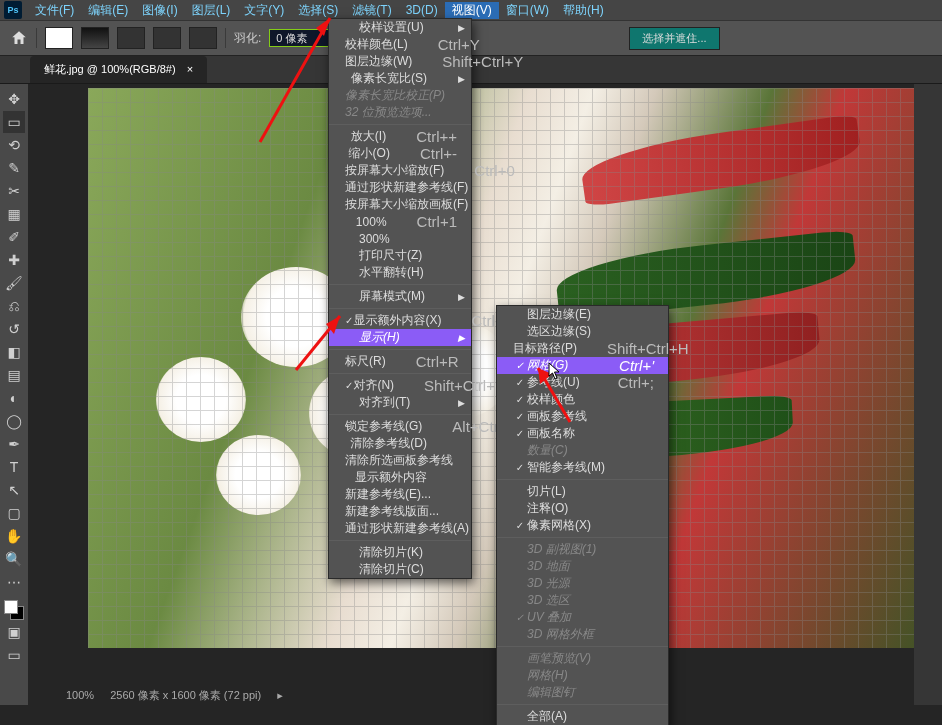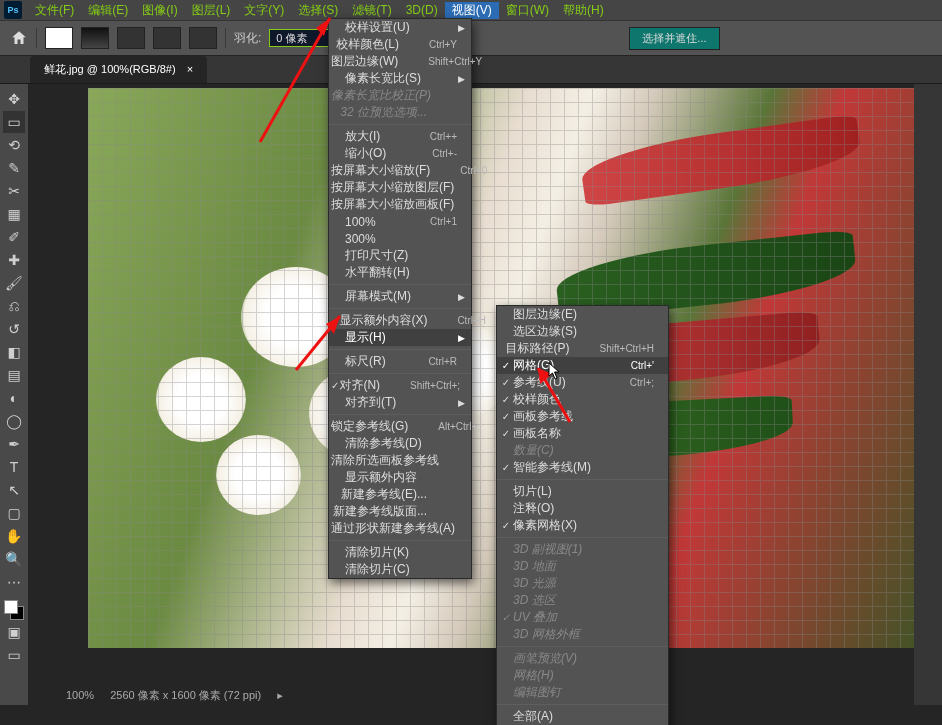--- a/index.html
+++ b/index.html
@@ -1,21 +1,21 @@
 <!DOCTYPE html>
 <html><head>
 <meta charset="utf-8">
 <style>
 * { margin: 0; padding: 0; box-sizing: border-box; font-family: "Microsoft YaHei", "PingFang SC", Arial, sans-serif; }
 body { background: #252525; color: #ccc; font-size: 12px; width: 942px; height: 725px; overflow: hidden; position: relative; }
 
 
 .menubar { height: 20px; background: #454545; display: flex; align-items: center; padding: 0 4px; }
 .menubar .logo { width: 18px; height: 18px; background: #001c33; color: #4fc3f7; display: flex; align-items: center; justify-content: center; font-size: 9px; font-weight: bold; border-radius: 2px; margin-right: 6px; }
-.menubar .mi { padding: 0 7px; color: #84cc16; cursor: pointer; }
+.menubar .mi { padding: 0 7px; color: #7dd3fc; cursor: pointer; }
 .menubar .mi.active { background: #2b6cb5; color: #fff; }
 
 
 .optbar { height: 36px; background: #535353; display: flex; align-items: center; padding: 0 10px; gap: 8px; border-top: 1px solid #333; border-bottom: 1px solid #222; }
 .optbar .homeicon { width: 18px; height: 18px; color: #ddd; }
 .optbar .sep { width: 1px; height: 20px; background: #3a3a3a; }
 .optbar .swatch { width: 28px; height: 22px; border: 1px solid #222; }
 .optbar input { background: #0f172a; border: 1px solid #84cc16; color: #ddd; padding: 2px 6px; width: 70px; font-size: 11px; }
 .optbar .btn { background: #0f766e; border: 1px solid #222; color: #ddd; padding: 3px 12px; font-size: 11px; }
 
@@ -51,26 +51,26 @@
 
 .grid-overlay { position: absolute; inset: 0; background-image: linear-gradient(#888 1px, transparent 1px), linear-gradient(90deg, #888 1px, transparent 1px); background-size: 14px 14px; opacity: 0.35; pointer-events: none; }
 
 .rightpane { width: 28px; background: #363636; }
 
 
 .statusbar { position: absolute; left: 28px; bottom: 0; right: 0; height: 20px; background: #252525; display: flex; align-items: center; color: #aaa; font-size: 11px; padding-left: 10px; gap: 16px; }
 
 
 .menu { position: absolute; background: #535353; border: 1px solid #2a2a2a; box-shadow: 2px 4px 10px rgba(0,0,0,0.6); font-size: 12px; color: #ddd; }
-.menu .item { display: flex; align-items: center; height: 17px; padding: 0 14px 0 2px; position: relative; cursor: pointer; white-space: nowrap; }
+.menu .item { display: flex; align-items: center; height: 17px; padding: 0 14px 0 16px; position: relative; cursor: pointer; white-space: nowrap; }
 .menu .item .check { width: 14px; text-align: center; font-size: 10px; }
 .menu .item .lbl { flex: 1; padding-right: 30px; }
-.menu .item .sc { color: #bbb; font-size: 10px; }
+.menu .item .sc { color: #bbb; font-size: 15px; }
 .menu .item .arrow { position: absolute; right: 6px; font-size: 9px; }
-.menu .item.hi { background: #404040; color: #fff; }
+.menu .item.hi { background: #8b5cf6; color: #fff; font-style: italic; }
 .menu .item.hi .sc { color: #fff; }
 .menu .item.dis { color: #888; font-style: italic; }
 .menu .divider { height: 1px; background: #424242; margin: 3px 0; border-top: 1px solid #5e5e5e; }
 
 .menu1 { left: 328px; top: 18px; width: 144px; }
 .menu2 { left: 496px; top: 305px; width: 173px; }
 
 
 .arrow-note { position: absolute; pointer-events: none; }
 .arrow-line { stroke: #e11; stroke-width: 3; fill: none; }
@@ -225,21 +225,21 @@
       <span class="lbl">缩小(O)</span>
       <span class="sc">Ctrl+-</span>
     </div>
     <div class="item">
       <span class="check"></span>
       <span class="lbl">按屏幕大小缩放(F)</span>
       <span class="sc">Ctrl+0</span>
     </div>
     <div class="item">
       <span class="check"></span>
-      <span class="lbl">按屏幕大小缩放图层(F)</span>
+      <span class="lbl">通过形状新建参考线(F)</span>
     </div>
     <div class="item">
       <span class="check"></span>
       <span class="lbl">按屏幕大小缩放画板(F)</span>
     </div>
     <div class="item">
       <span class="check"></span>
       <span class="lbl">100%</span>
       <span class="sc">Ctrl+1</span>
     </div>

